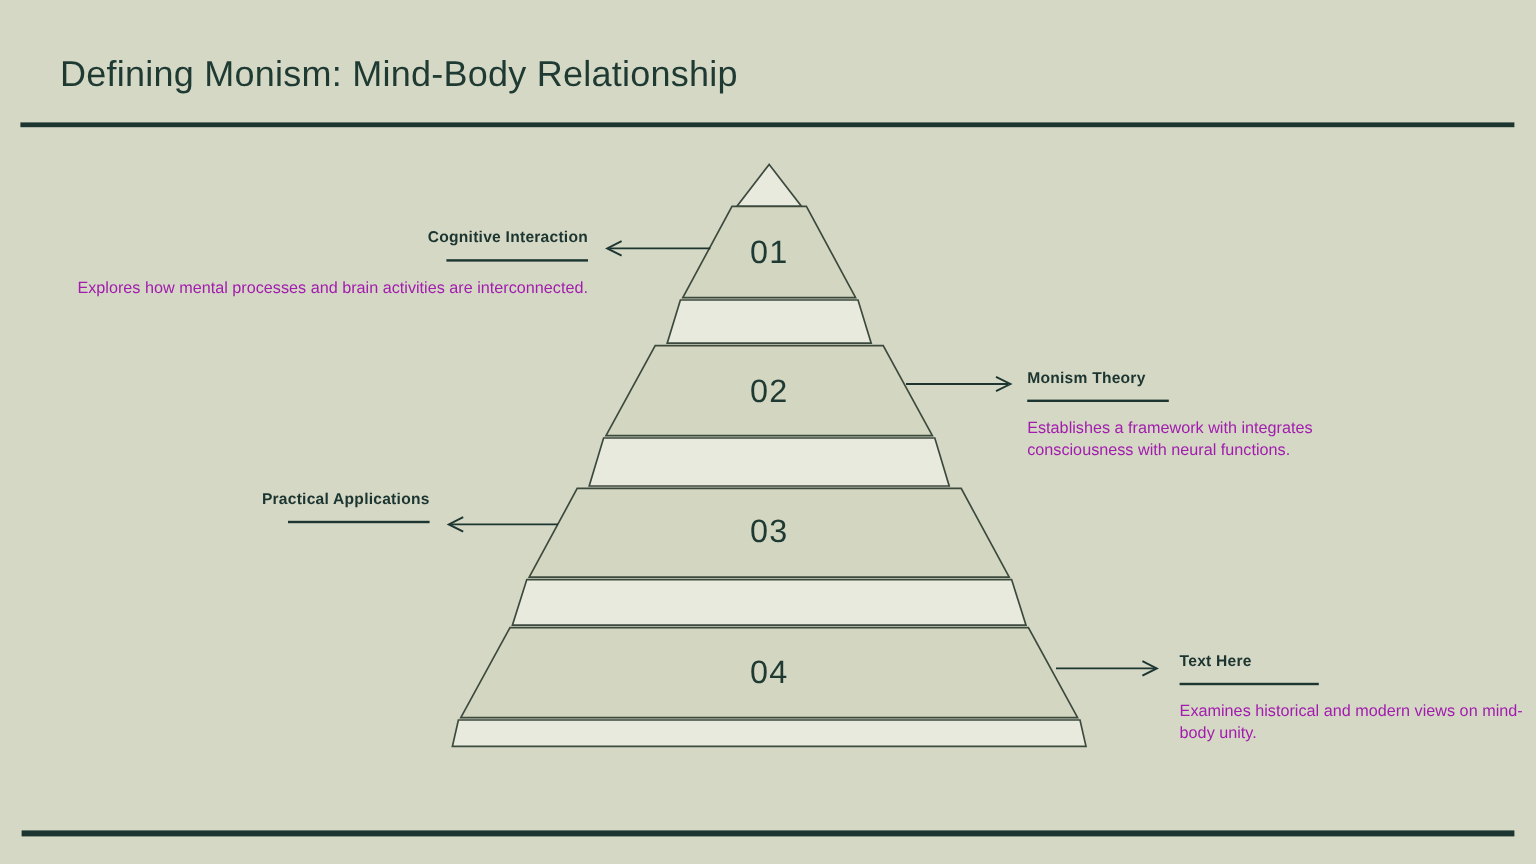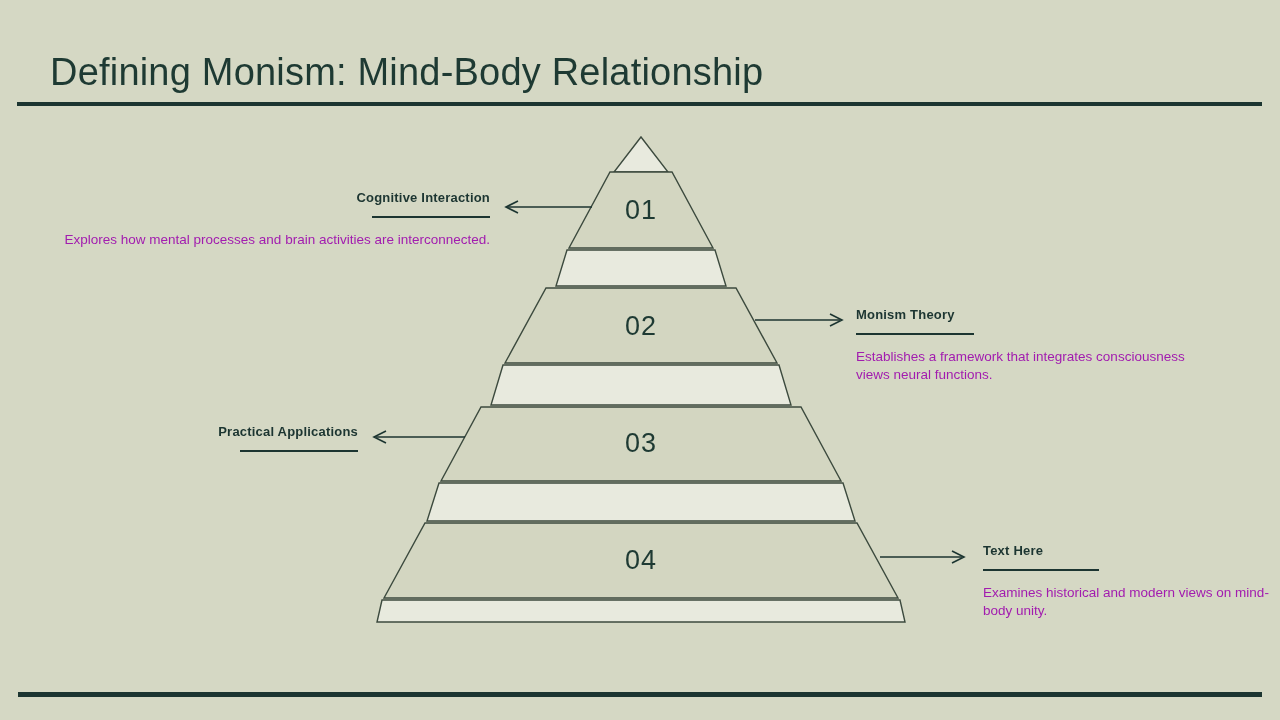--- a/index.html
+++ b/index.html
@@ -19,21 +19,21 @@
     width: 1280px;
     height: 720px;
     background: #d5d8c4;
   }
 
   
   #slide-title {
     position: absolute;
     left: 50px;
     top: 26px;
-    font-size: 38px;
+    font-size: 30px;
     font-weight: normal;
     letter-spacing: 0.2px;
     color: #1e3a33;
     white-space: nowrap;
   }
   #title-rule {
     position: absolute;
     left: 17px;
     top: 102px;
     width: 1245px;
@@ -124,21 +124,21 @@
   .callout.left-align {
     text-align: left;
   }
 
   #callout-1 { left: 62px;  top: 190px; width: 428px; }
   #callout-1 .callout-rule { width: 118px; }
 
   #callout-2 { left: 856px; top: 307px; width: 330px; }
   #callout-2 .callout-rule { width: 118px; }
 
-  #callout-3 { left: 40px;  top: 424px; width: 318px; }
+  #callout-3 { left: 40px;  top: 408px; width: 318px; }
   #callout-3 .callout-rule { width: 118px; }
 
   #callout-4 { left: 983px; top: 543px; width: 300px; }
   #callout-4 .callout-rule { width: 116px; }
 </style>
 </head>
 <body>
 
 <div id="slide">
 
@@ -192,21 +192,21 @@
 
   <div id="callout-1" class="callout right-align">
     <div class="callout-title">Cognitive Interaction</div>
     <div class="callout-rule"></div>
     <div class="callout-desc">Explores how mental processes and brain activities are interconnected.</div>
   </div>
 
   <div id="callout-2" class="callout left-align">
     <div class="callout-title">Monism Theory</div>
     <div class="callout-rule"></div>
-    <div class="callout-desc">Establishes a framework that integrates consciousness views neural functions.</div>
+    <div class="callout-desc">Establishes a framework with integrates consciousness with neural functions.</div>
   </div>
 
   <div id="callout-3" class="callout right-align">
     <div class="callout-title">Practical Applications</div>
     <div class="callout-rule"></div>
   </div>
 
   <div id="callout-4" class="callout left-align">
     <div class="callout-title">Text Here</div>
     <div class="callout-rule"></div>

